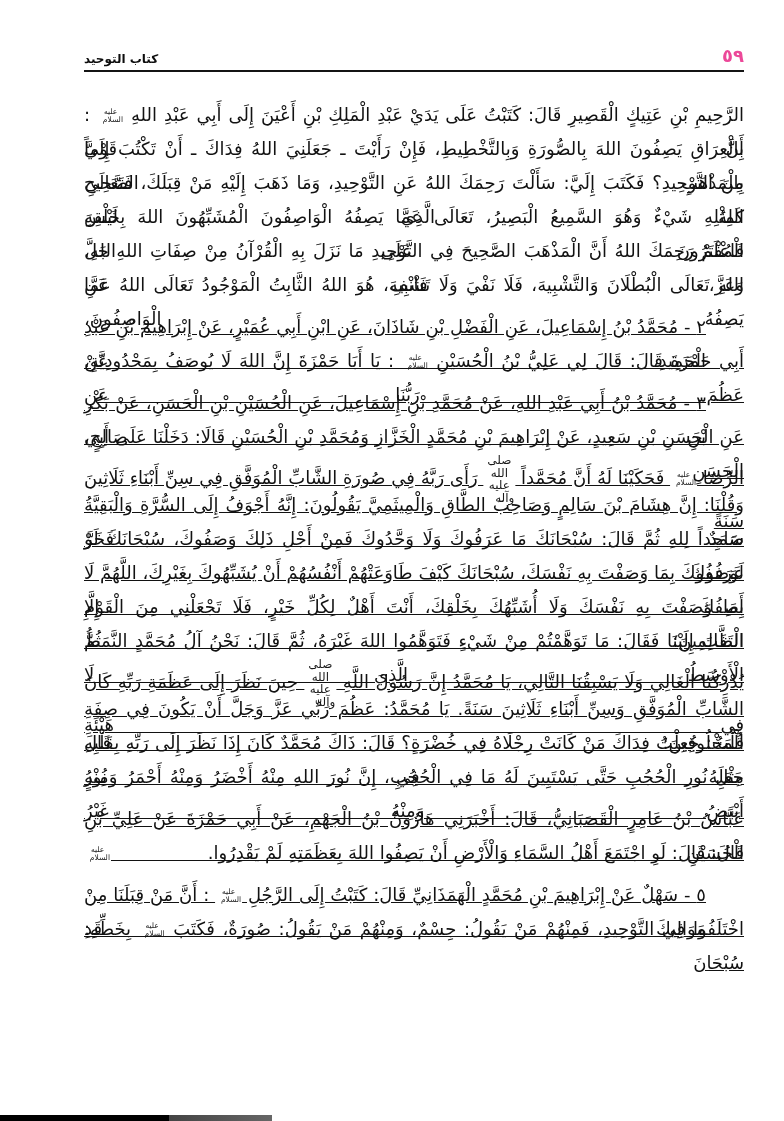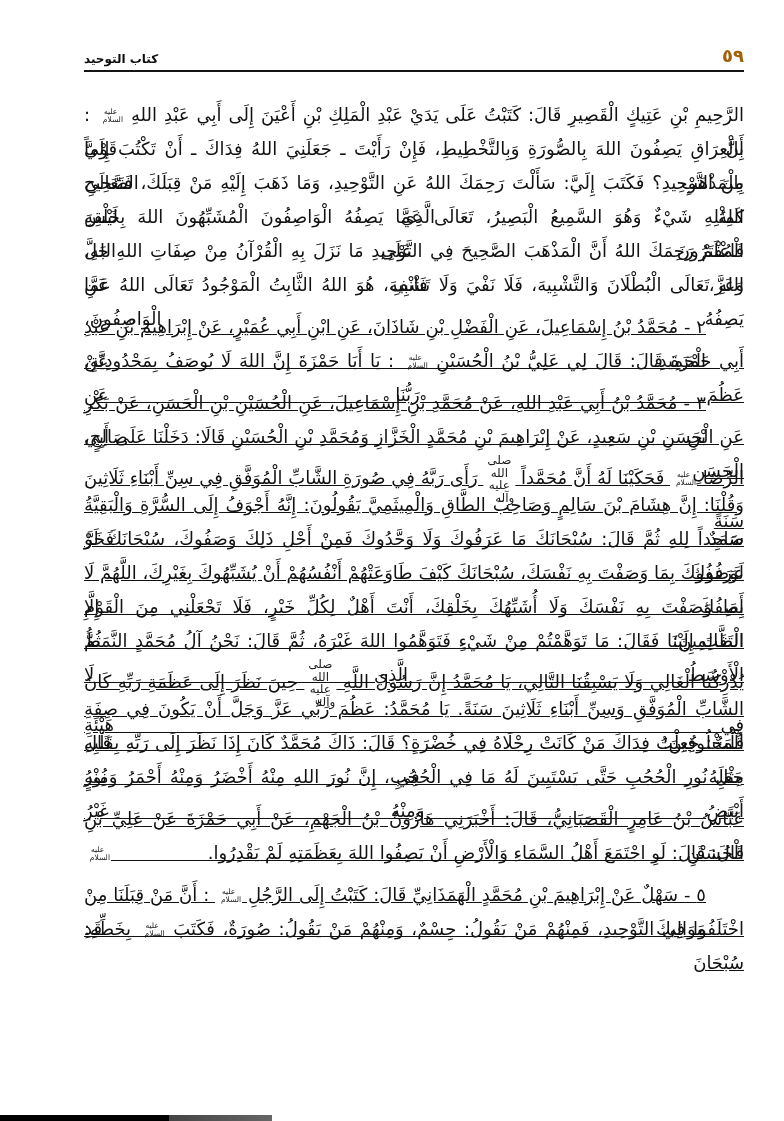--- a/index.html
+++ b/index.html
@@ -11,21 +11,21 @@
   }
   .page{position:absolute;inset:0;background:#fff;}
   .header{
     position:absolute;top:34px;left:84px;right:40px;height:32px;
     display:flex;flex-direction:row;justify-content:space-between;align-items:flex-end;
   }
   .book-title{
     font-weight:bold;font-size:12px;letter-spacing:0;color:#0d0d0d;
   }
   .page-number{
-    font-weight:bold;font-size:18px;color:#a16207;
+    font-weight:bold;font-size:18px;color:#ec4899;
     direction:ltr;
   }
   .header-rule{
     position:absolute;top:70px;left:84px;right:40px;height:2px;
     background:#141414;border:none;margin:0;
   }
   .content{
     position:absolute;top:98px;left:84px;right:40px;
     font-size:18px;color:#121212;
   }

